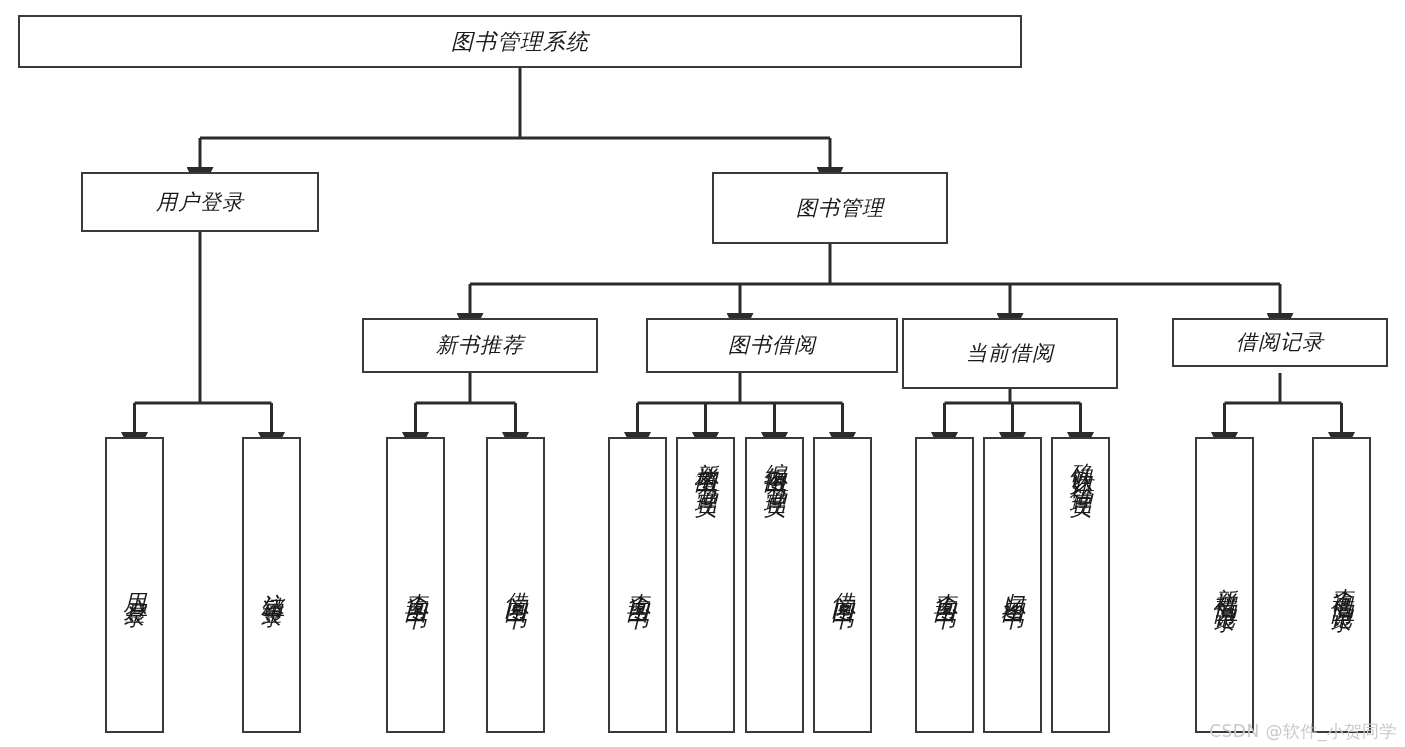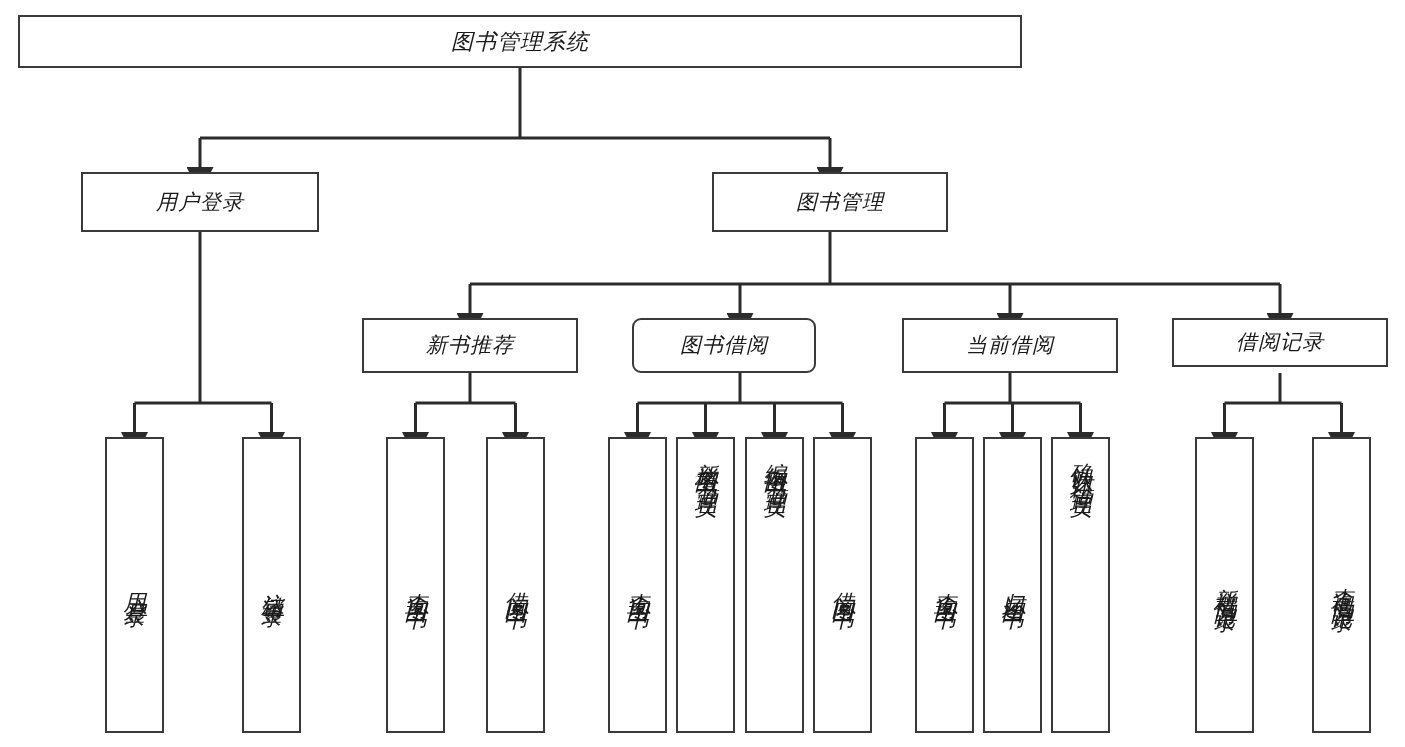--- a/index.html
+++ b/index.html
@@ -107,30 +107,30 @@
       </g>
   </svg>
 
   <div id="nodes">
       <div class="node h root" style="left: 18px; top: 15px; width: 1004px; height: 53px;">
         <span class="label">图书管理系统</span>
       </div>
       <div class="node h" style="left: 81px; top: 172px; width: 238px; height: 60px;">
         <span class="label">用户登录</span>
       </div>
-      <div class="node h" style="left: 712px; top: 172px; width: 236px; height: 60px; padding-left: 20px;">
+      <div class="node h" style="left: 712px; top: 172px; width: 236px; height: 72px; padding-left: 20px;">
         <span class="label">图书管理</span>
       </div>
-      <div class="node h" style="left: 362px; top: 318px; width: 216px; height: 55px;">
+      <div class="node h" style="left: 362px; top: 318px; width: 236px; height: 55px;">
         <span class="label">新书推荐</span>
       </div>
-      <div class="node h" style="left: 632px; top: 318px; width: 184px; height: 55px; border-radius: 9px;">
+      <div class="node h" style="left: 646px; top: 318px; width: 252px; height: 55px;">
         <span class="label">图书借阅</span>
       </div>
-      <div class="node h" style="left: 902px; top: 318px; width: 216px; height: 55px;">
+      <div class="node h" style="left: 902px; top: 318px; width: 216px; height: 71px;">
         <span class="label">当前借阅</span>
       </div>
       <div class="node h" style="left: 1172px; top: 318px; width: 216px; height: 49px;">
         <span class="label">借阅记录</span>
       </div>
       <div class="node v" style="left: 105px; top: 437px; width: 59px; height: 296px;">
         <span class="label">用户登录</span>
       </div>
       <div class="node v" style="left: 242px; top: 437px; width: 59px; height: 296px;">
         <span class="label">注销登录</span>
@@ -163,13 +163,14 @@
         <span class="label">确认归还（管理员）</span>
       </div>
       <div class="node v" style="left: 1195px; top: 437px; width: 59px; height: 296px;">
         <span class="label">新增借阅记录</span>
       </div>
       <div class="node v" style="left: 1312px; top: 437px; width: 59px; height: 296px;">
         <span class="label">查询借阅记录</span>
       </div>
     </div>
 
+  <div id="watermark">CSDN @软件_小贺同学</div>
 </div>
 
 </body></html>

